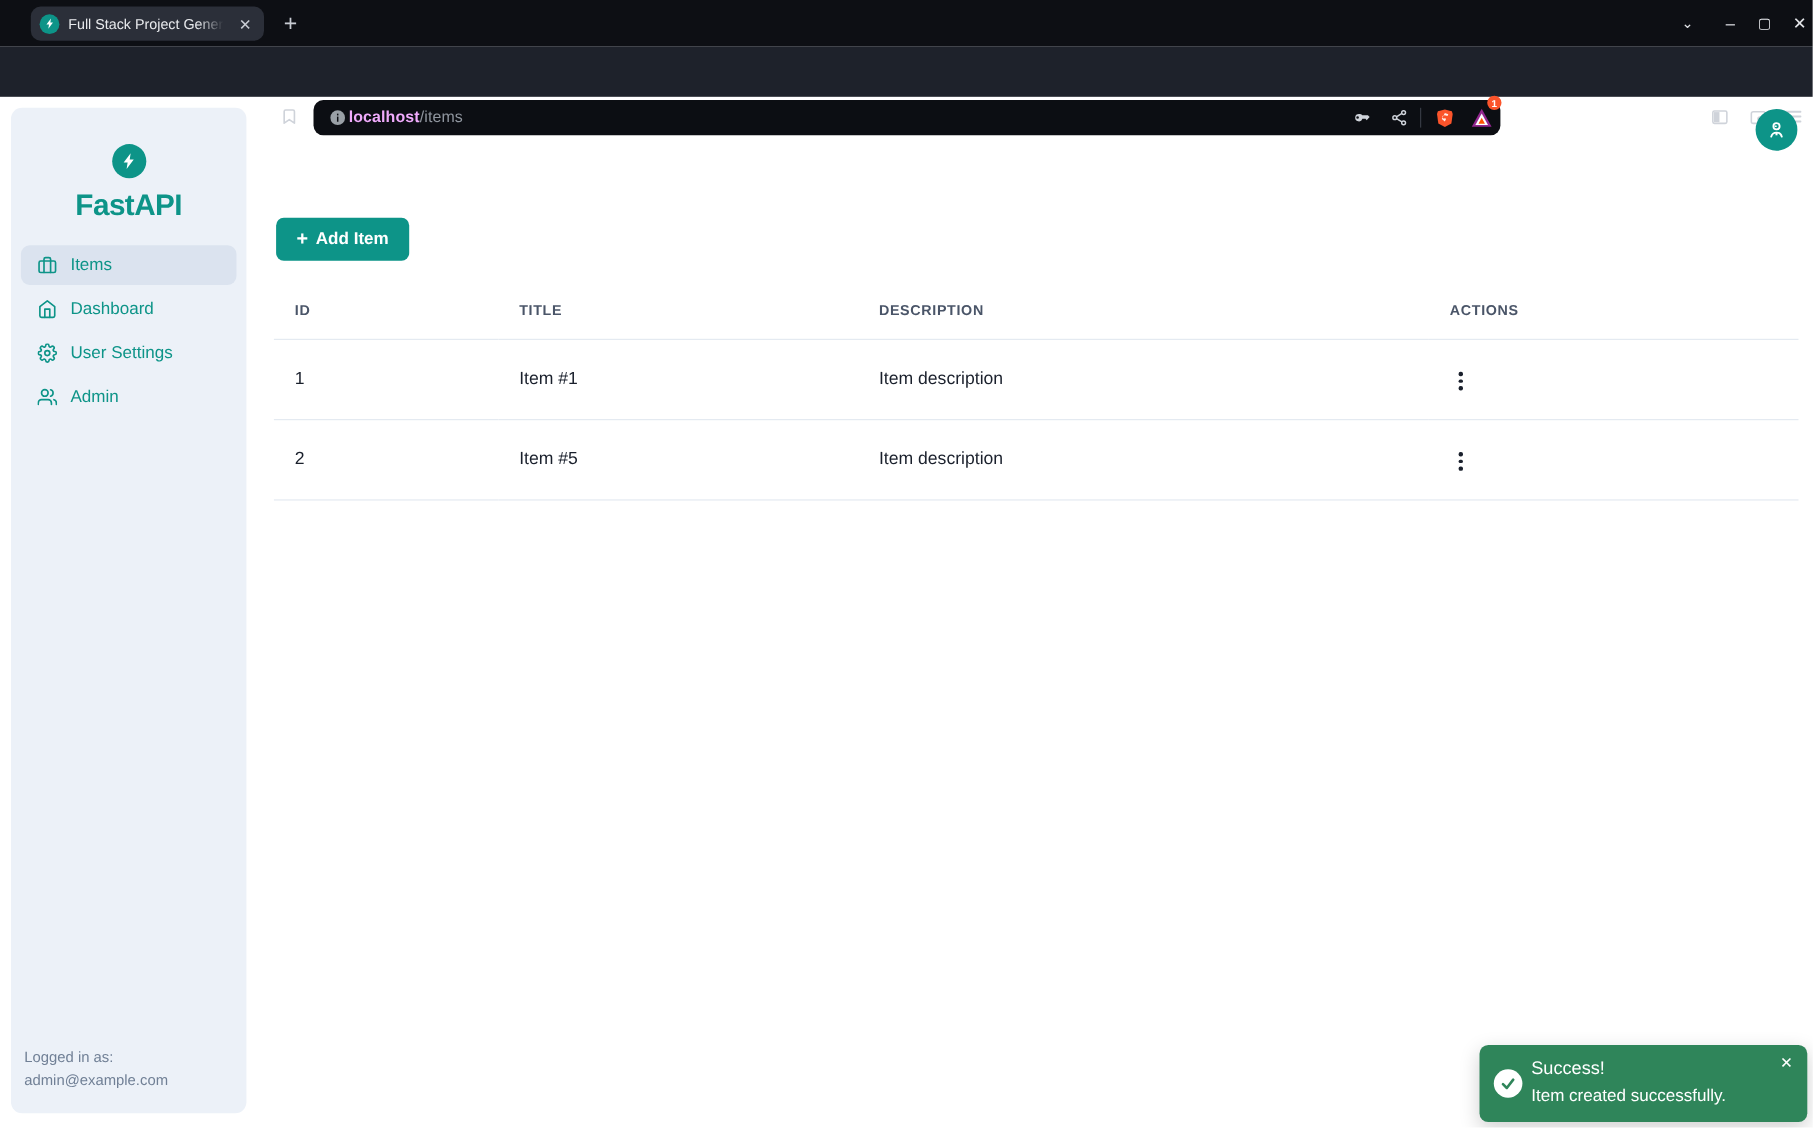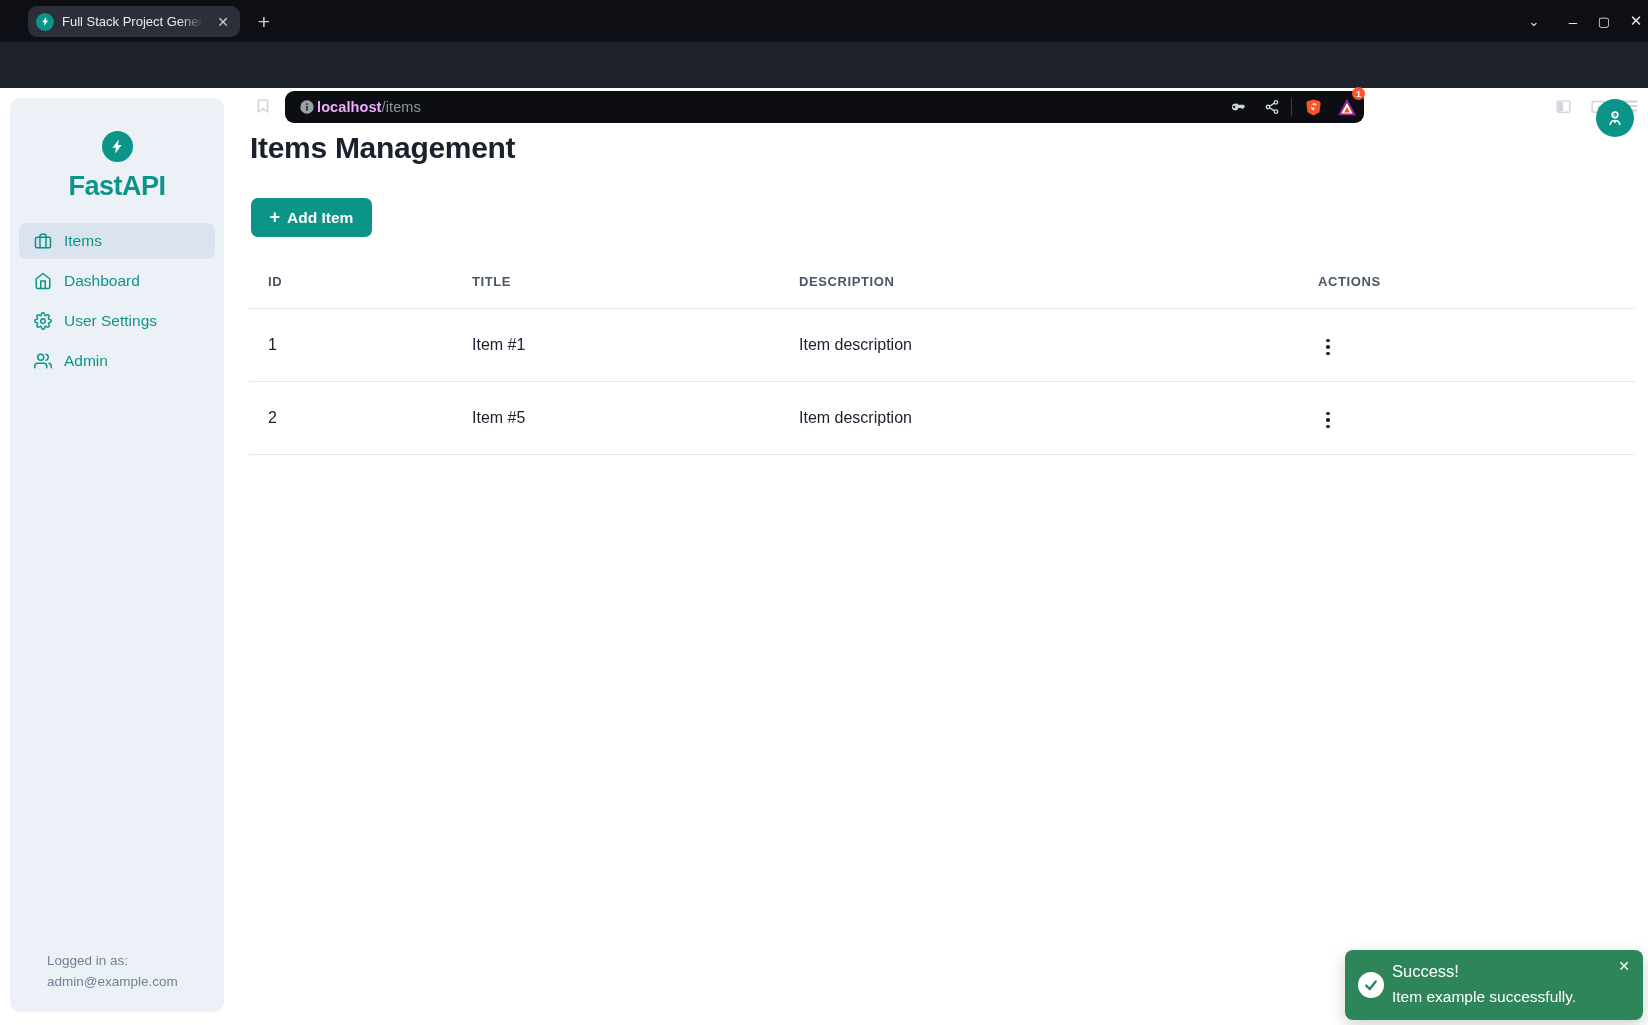--- a/index.html
+++ b/index.html
@@ -35,21 +35,21 @@
   
   .sidebar { position:absolute; left:10px; top:98px; width:214px; height:914px; background:#ecf1f8; border-radius:10px; }
   .logo-row { display:flex; align-items:center; justify-content:center; gap:9px; margin-top:33px;flex-direction:column; }
   .logo-circle { width:31px; height:31px; border-radius:50%; background:#0d9488; display:flex; align-items:center; justify-content:center; }
   .logo-text { color:#0d9488; font-size:27px; font-weight:600; letter-spacing:-.5px; }
   .nav { margin:21px 9px 0 9px; }
   .nav-item { display:flex; align-items:center; gap:12px; height:36px; padding-left:15px; border-radius:8px;
               color:#0d9488; font-size:15.5px; margin-bottom:4px; cursor:default; }
   .nav-item.active { background:#dbe3ef; }
   .nav-item svg { flex:0 0 18px; }
-  .sidebar-foot { position:absolute; left:37px; bottom:20px; color:#718096; font-size:13.5px; line-height:21px; }
+  .sidebar-foot { position:absolute; left:12px; bottom:20px; color:#718096; font-size:13.5px; line-height:21px; }
 
   
   .page-title { position:absolute; left:250px; top:131px; font-size:30px; font-weight:700; color:#1a202c; letter-spacing:-.3px; }
   .add-btn { position:absolute; left:251px; top:198px; width:121px; height:39px; background:#0d9488; border:none; border-radius:7px;
              color:#ffffff; font-size:15.5px; font-weight:700; font-family:inherit; display:flex; align-items:center; justify-content:center; gap:7px; cursor:pointer; }
   .add-btn .plus { font-size:18px; font-weight:700; line-height:1; margin-top:-1px; }
 
   table.items { position:absolute; left:249px; top:256px; width:1386px; border-collapse:collapse; table-layout:fixed; }
   table.items col.c-id { width:204px; } table.items col.c-title { width:327px; }
   table.items col.c-desc { width:519px; } table.items col.c-act { width:336px; }
@@ -221,21 +221,20 @@
         <span>Admin</span>
       </div>
     </nav>
 
     <div class="sidebar-foot">
       <div>Logged in as:</div>
       <div>admin@example.com</div>
     </div>
   </aside>
 
-  <h1 class="page-title">Items Management</h1>
 
   <button class="add-btn">
     <span class="plus">+</span>
     <span>Add Item</span>
   </button>
 
   <table class="items">
     <colgroup>
         <col class="c-id">
         <col class="c-title">
@@ -283,17 +282,17 @@
       </svg>
   </button>
 
   <div class="toast">
     <span class="toast-icon">
       <svg width="14" height="14" viewBox="0 0 24 24" fill="none" stroke="#2f855a" stroke-width="4" stroke-linecap="round" stroke-linejoin="round">
           <polyline points="4 13 10 19 20 6"></polyline>
         </svg>
     </span>
     <div class="toast-title">Success!</div>
-    <div class="toast-msg">Item example successfully.</div>
+    <div class="toast-msg">Item created successfully.</div>
     <span class="toast-close">✕</span>
   </div>
 
 </div>
 
 </body></html>

